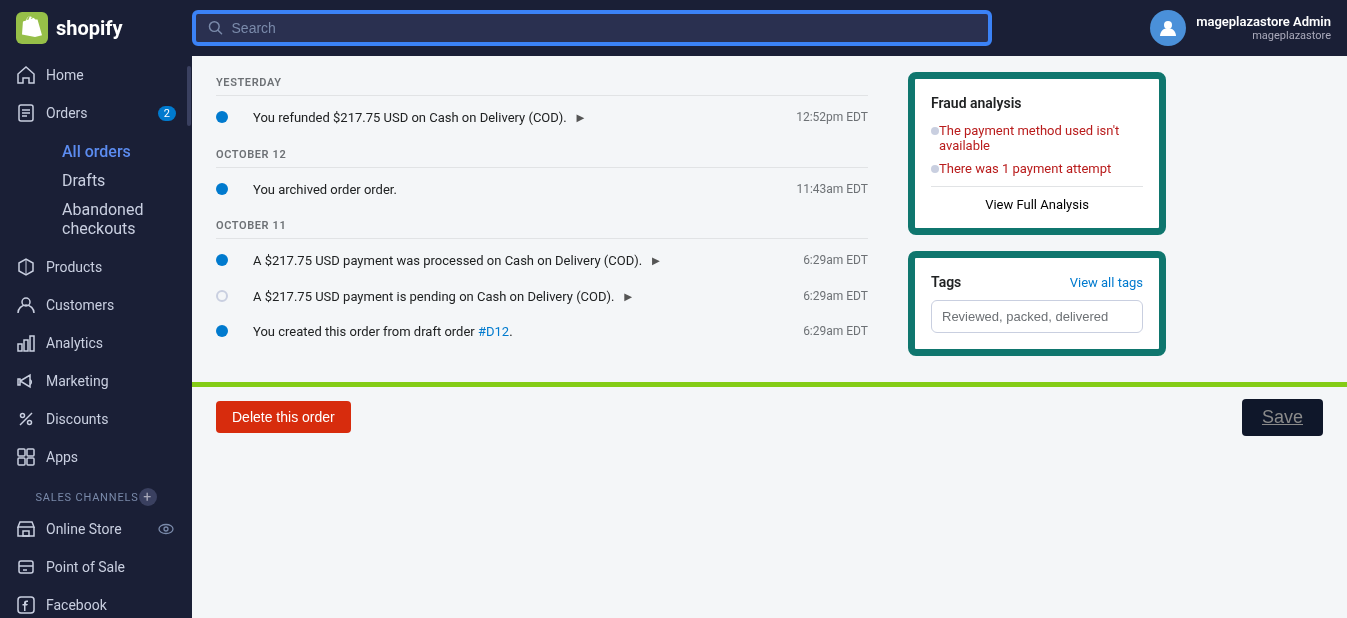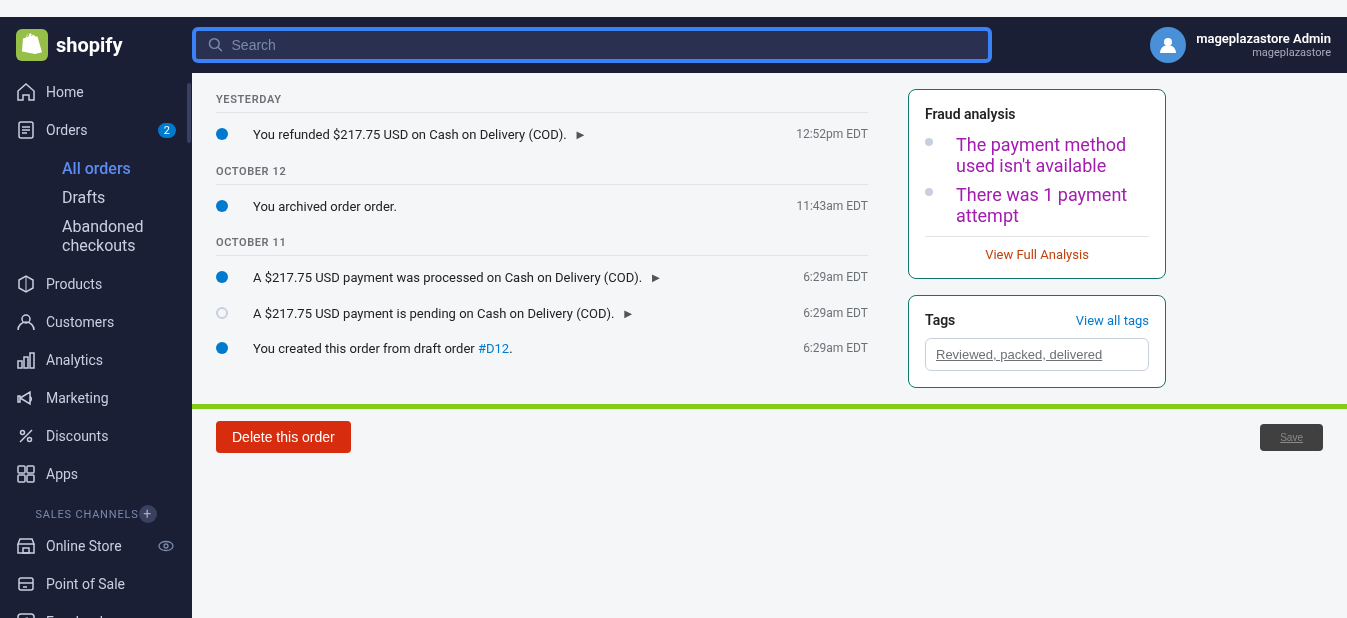--- a/index.html
+++ b/index.html
@@ -8,21 +8,20 @@
     
     .topnav {
       background: #1a1f36;
       height: 56px;
       display: flex;
       align-items: center;
       padding: 0 16px;
       gap: 16px;
       flex-shrink: 0;
       z-index: 100;
-      margin-top: 17px;
     }
     .topnav-logo {
       display: flex;
       align-items: center;
       gap: 8px;
       color: #fff;
       font-size: 20px;
       font-weight: bold;
       min-width: 160px;
     }
@@ -218,50 +217,50 @@
     .right-sidebar {
       width: 290px;
       padding: 16px;
       flex-shrink: 0;
       display: flex;
       flex-direction: column;
       gap: 16px;
     }
     .card {
       background: #fff;
-      border: 1px solid #0f766e;
+      border: 7px solid #0f766e;
       border-radius: 8px;
       padding: 16px;
     }
     .card-title {
       font-size: 14px;
       font-weight: 600;
       color: #202223;
       margin-bottom: 12px;
     }
     .fraud-item {
       display: flex;
       align-items: flex-start;
-      gap: 23px;
-      font-size: 18px;
-      color: #a21caf;
+      gap: 0;
+      font-size: 13px;
+      color: #b91c1c;
       margin-bottom: 8px;
     }
     .fraud-dot {
       width: 8px;
       height: 8px;
       border-radius: 50%;
       background: #c9cfe0;
       flex-shrink: 0;
       margin-top: 4px;
     }
     .card-link {
       display: block;
       text-align: center;
-      color: #c2410c;
+      color: #000000;
       font-size: 13px;
       cursor: pointer;
       margin-top: 10px;
       padding-top: 10px;
       border-top: 1px solid #e1e3e5;
       text-decoration: none;
     }
     .tags-header {
       display: flex;
       justify-content: space-between;
@@ -271,21 +270,20 @@
     .tags-header .title { font-size: 14px; font-weight: 600; color: #202223; }
     .tags-header .link { font-size: 13px; color: #007ace; cursor: pointer; }
     .tags-input {
       width: 100%;
       border: 1px solid #c9cfe0;
       border-radius: 6px;
       padding: 8px 10px;
       font-size: 13px;
       color: #6d7175;
       outline: none;
-      text-decoration: underline;
     }
 
     
     .bottom-bar {
       background: #f4f6f8;
       border-top: 5px solid #84cc16;
       padding: 12px 24px;
       display: flex;
       justify-content: space-between;
       align-items: center;
@@ -295,26 +293,26 @@
       background: #d72c0d;
       color: white;
       border: none;
       border-radius: 4px;
       padding: 8px 16px;
       font-size: 14px;
       cursor: pointer;
       font-weight: 500;
     }
     .btn-save {
-      background: #404040;
+      background: #0f172a;
       color: #8a8a8a;
       border: none;
       border-radius: 4px;
       padding: 8px 20px;
-      font-size: 10px;
+      font-size: 18px;
       cursor: pointer;
       font-weight: 500;
       text-decoration: underline;
     }
     .sidebar-scroll-bar {
       position: absolute;
       right: 0;
       top: 0;
       width: 8px;
       height: 100%;

